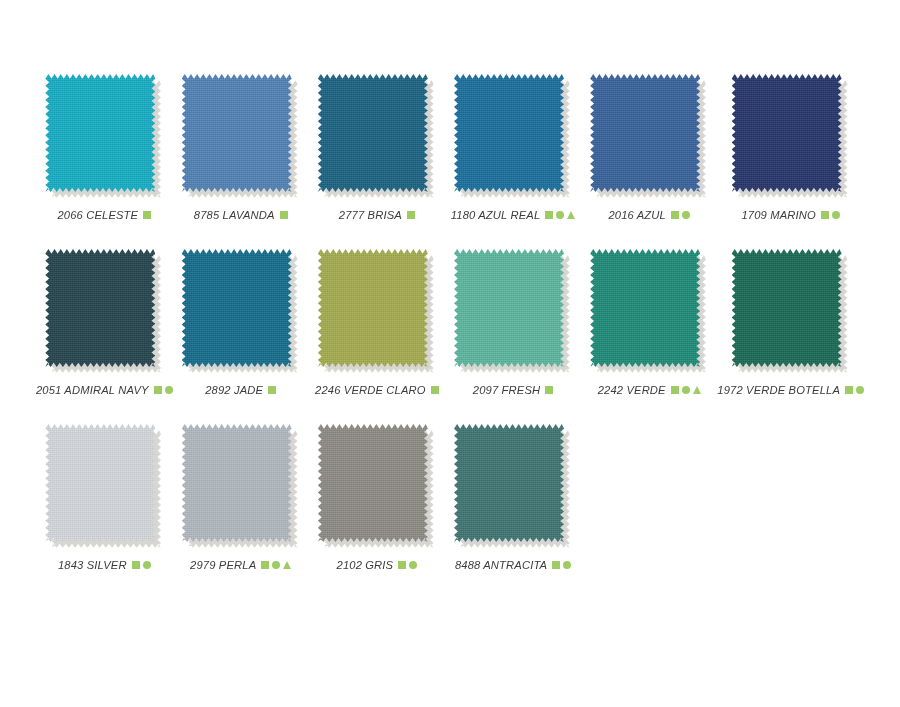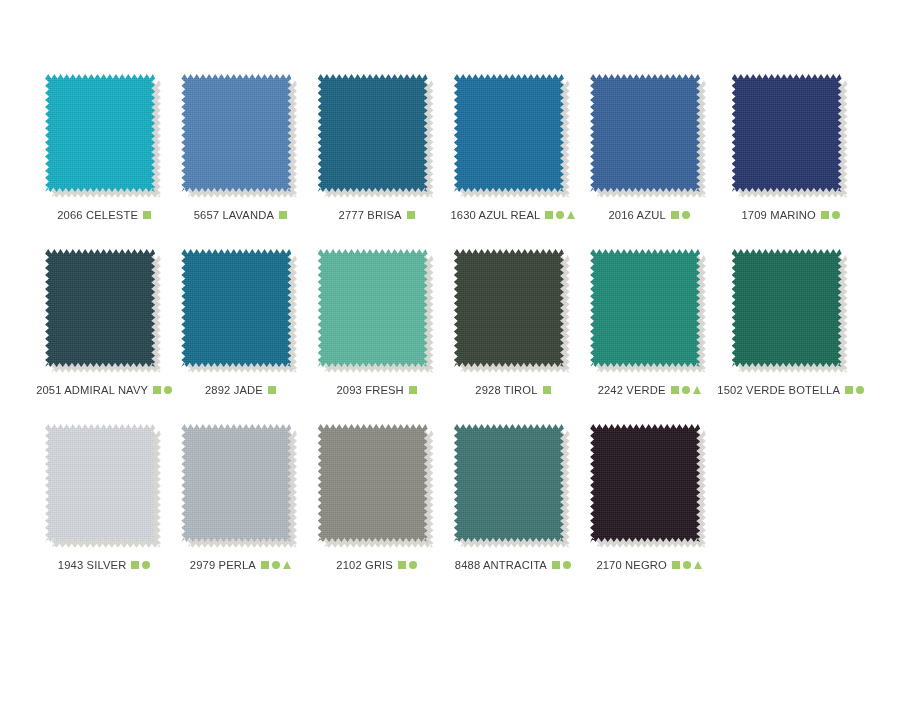--- a/index.html
+++ b/index.html
@@ -126,20 +126,21 @@
   }
 
   
   .label-row {
     margin-top: 9px;
     display: flex;
     align-items: center;
     justify-content: center;
     gap: 5px;
     white-space: nowrap;
+    font-style: italic;
   }
 
   .label-text {
     font-size: 11.2px;
     letter-spacing: .15px;
     color: #3c3c3c;
     font-family: "Liberation Sans", sans-serif;
   }
 
   .marks {
@@ -180,21 +181,21 @@
             <span class="mk mk-square"></span>
           </span>
         </div>
       </div>
       <div class="cell">
         <div class="swatch-wrap">
           <div class="swatch-shadow"></div>
           <div class="swatch" style="background: rgb(81, 130, 181);"></div>
         </div>
         <div class="label-row">
-          <span class="label-text">5657 LAVANDA</span>
+          <span class="label-text">8785 LAVANDA</span>
           <span class="marks">
             <span class="mk mk-square"></span>
           </span>
         </div>
       </div>
       <div class="cell">
         <div class="swatch-wrap">
           <div class="swatch-shadow"></div>
           <div class="swatch" style="background: rgb(27, 99, 130);"></div>
         </div>
@@ -204,21 +205,21 @@
             <span class="mk mk-square"></span>
           </span>
         </div>
       </div>
       <div class="cell">
         <div class="swatch-wrap">
           <div class="swatch-shadow"></div>
           <div class="swatch" style="background: rgb(26, 111, 158);"></div>
         </div>
         <div class="label-row">
-          <span class="label-text">1630 AZUL REAL</span>
+          <span class="label-text">1180 AZUL REAL</span>
           <span class="marks">
             <span class="mk mk-square"></span>
             <span class="mk mk-circle"></span>
             <span class="mk mk-triangle"></span>
           </span>
         </div>
       </div>
       <div class="cell">
         <div class="swatch-wrap">
           <div class="swatch-shadow"></div>
@@ -266,36 +267,36 @@
         <div class="label-row">
           <span class="label-text">2892 JADE</span>
           <span class="marks">
             <span class="mk mk-square"></span>
           </span>
         </div>
       </div>
       <div class="cell">
         <div class="swatch-wrap">
           <div class="swatch-shadow"></div>
+          <div class="swatch" style="background: rgb(164, 172, 79);"></div>
+        </div>
+        <div class="label-row">
+          <span class="label-text">2246 VERDE CLARO</span>
+          <span class="marks">
+            <span class="mk mk-square"></span>
+          </span>
+        </div>
+      </div>
+      <div class="cell">
+        <div class="swatch-wrap">
+          <div class="swatch-shadow"></div>
           <div class="swatch" style="background: rgb(92, 183, 158);"></div>
         </div>
         <div class="label-row">
-          <span class="label-text">2093 FRESH</span>
-          <span class="marks">
-            <span class="mk mk-square"></span>
-          </span>
-        </div>
-      </div>
-      <div class="cell">
-        <div class="swatch-wrap">
-          <div class="swatch-shadow"></div>
-          <div class="swatch" style="background: rgb(56, 67, 54);"></div>
-        </div>
-        <div class="label-row">
-          <span class="label-text">2928 TIROL</span>
+          <span class="label-text">2097 FRESH</span>
           <span class="marks">
             <span class="mk mk-square"></span>
           </span>
         </div>
       </div>
       <div class="cell">
         <div class="swatch-wrap">
           <div class="swatch-shadow"></div>
           <div class="swatch" style="background: rgb(31, 139, 120);"></div>
         </div>
@@ -307,34 +308,34 @@
             <span class="mk mk-triangle"></span>
           </span>
         </div>
       </div>
       <div class="cell">
         <div class="swatch-wrap">
           <div class="swatch-shadow"></div>
           <div class="swatch" style="background: rgb(25, 106, 85);"></div>
         </div>
         <div class="label-row">
-          <span class="label-text">1502 VERDE BOTELLA</span>
+          <span class="label-text">1972 VERDE BOTELLA</span>
           <span class="marks">
             <span class="mk mk-square"></span>
             <span class="mk mk-circle"></span>
           </span>
         </div>
       </div>
       <div class="cell">
         <div class="swatch-wrap">
           <div class="swatch-shadow"></div>
           <div class="swatch" style="background: rgb(212, 216, 220);"></div>
         </div>
         <div class="label-row">
-          <span class="label-text">1943 SILVER</span>
+          <span class="label-text">1843 SILVER</span>
           <span class="marks">
             <span class="mk mk-square"></span>
             <span class="mk mk-circle"></span>
           </span>
         </div>
       </div>
       <div class="cell">
         <div class="swatch-wrap">
           <div class="swatch-shadow"></div>
           <div class="swatch" style="background: rgb(177, 185, 192);"></div>
@@ -364,31 +365,17 @@
       <div class="cell">
         <div class="swatch-wrap">
           <div class="swatch-shadow"></div>
           <div class="swatch" style="background: rgb(63, 117, 114);"></div>
         </div>
         <div class="label-row">
           <span class="label-text">8488 ANTRACITA</span>
           <span class="marks">
             <span class="mk mk-square"></span>
             <span class="mk mk-circle"></span>
-          </span>
-        </div>
-      </div>
-      <div class="cell">
-        <div class="swatch-wrap">
-          <div class="swatch-shadow"></div>
-          <div class="swatch" style="background: rgb(35, 22, 32);"></div>
-        </div>
-        <div class="label-row">
-          <span class="label-text">2170 NEGRO</span>
-          <span class="marks">
-            <span class="mk mk-square"></span>
-            <span class="mk mk-circle"></span>
-            <span class="mk mk-triangle"></span>
           </span>
         </div>
       </div>
     </div>
 </div>
 
 </body></html>

